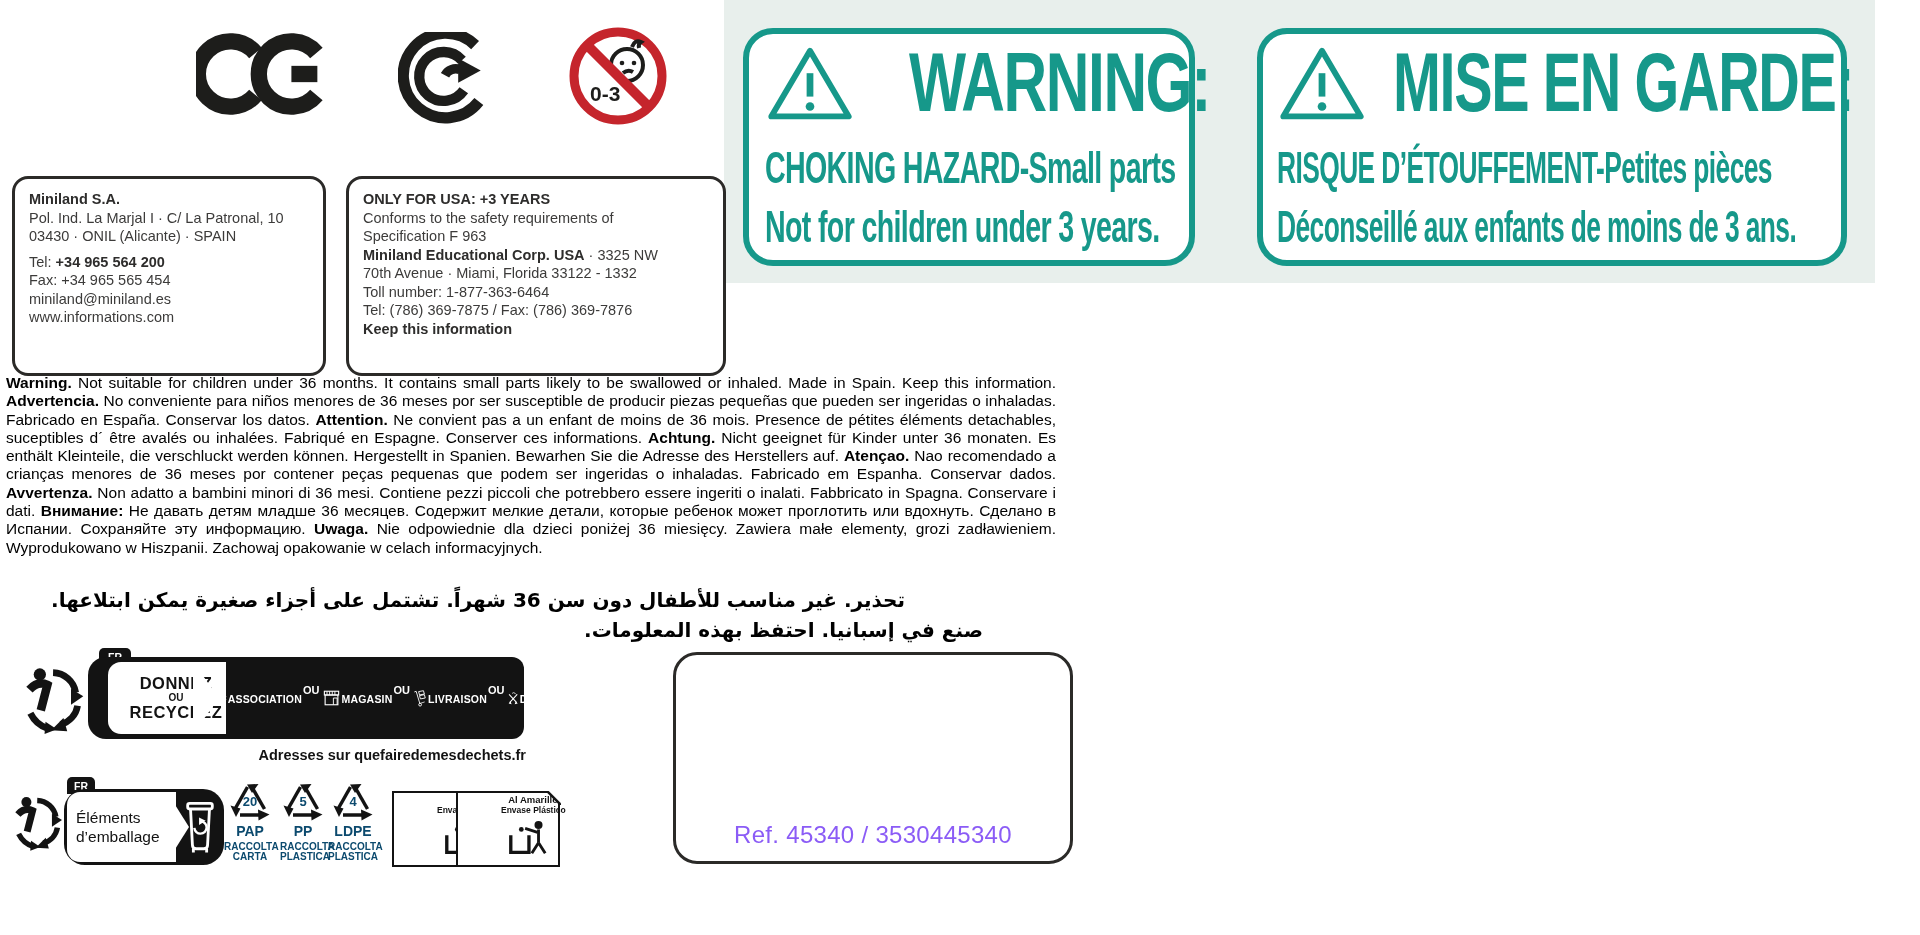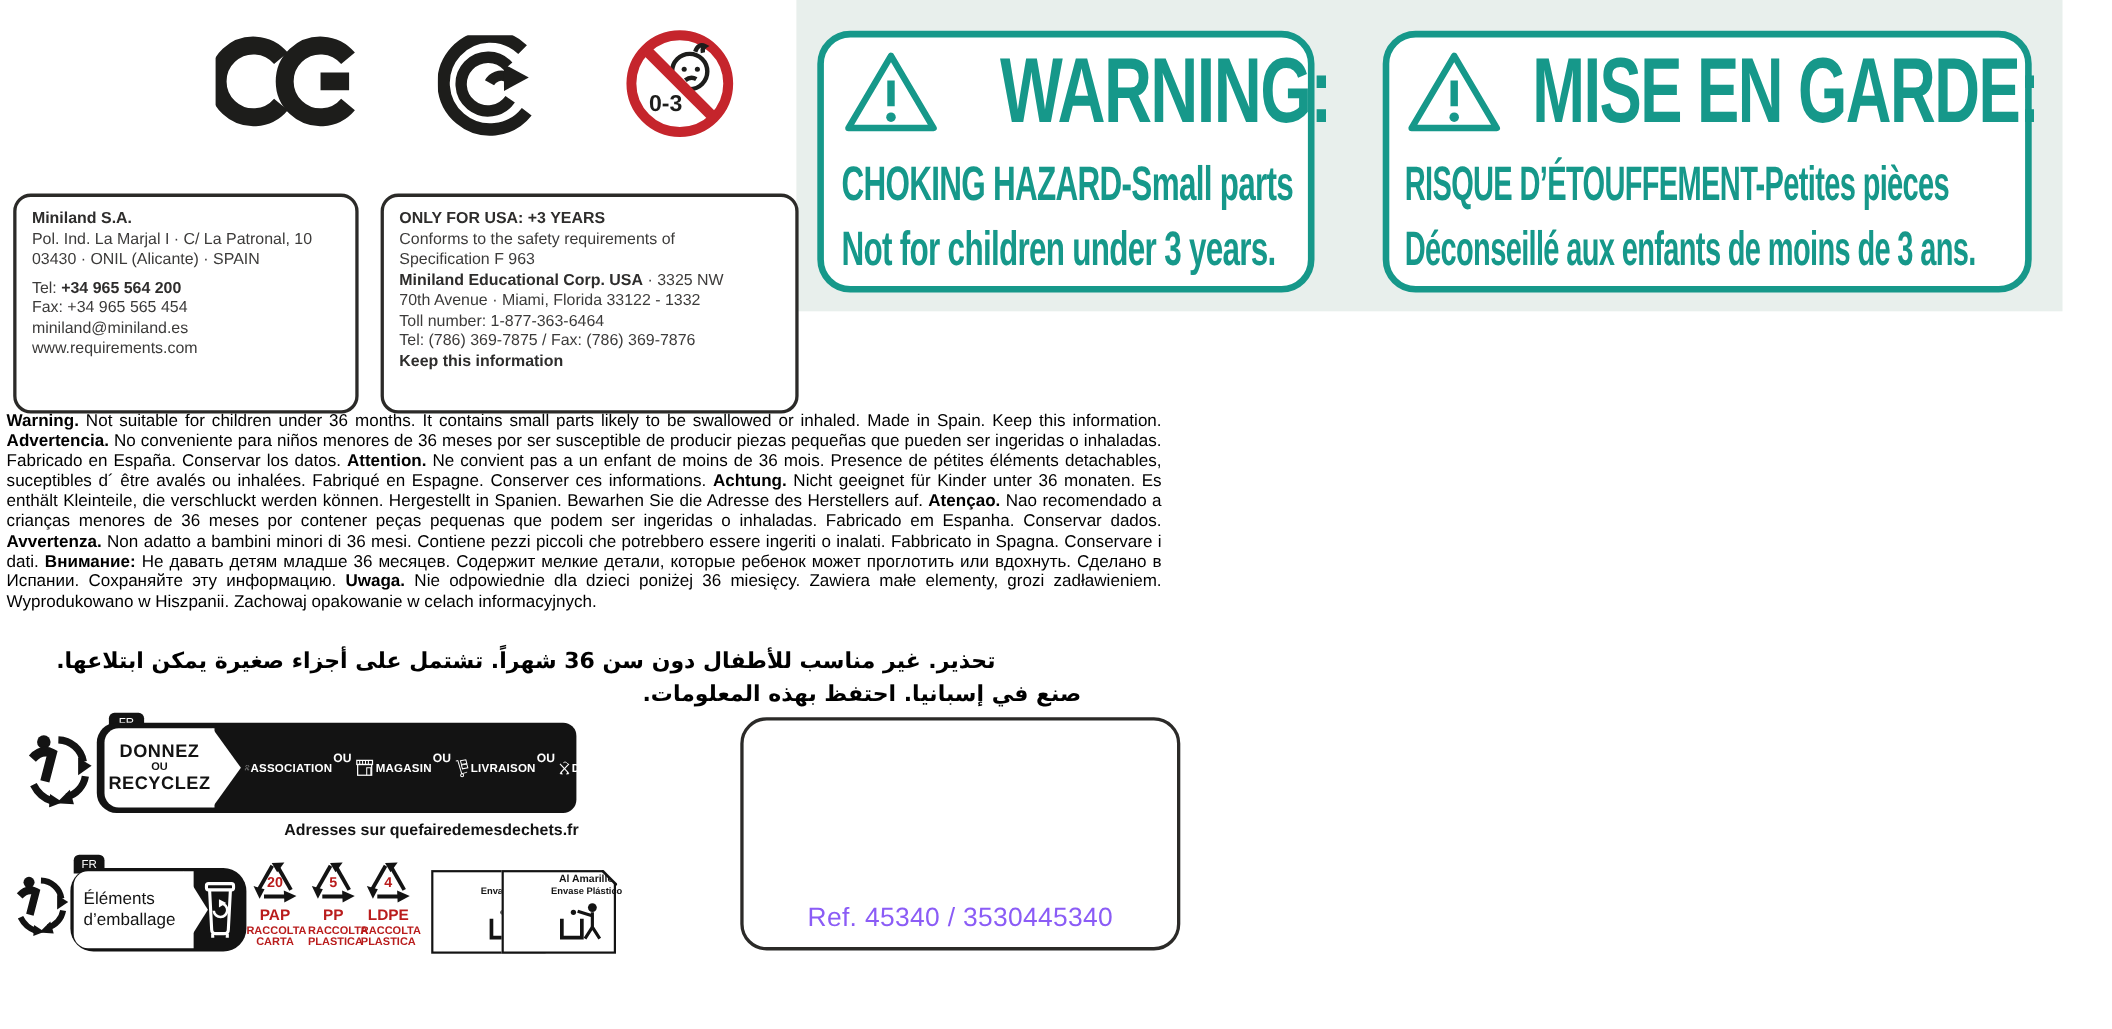--- a/index.html
+++ b/index.html
@@ -38,30 +38,30 @@
         text-align:justify;color:#000;}
   .para b{font-weight:700;}
 
   
   .ar{font-family:"DejaVu Sans",sans-serif;font-weight:700;font-size:20px;direction:rtl;
       white-space:nowrap;color:#000;text-align:right;}
   .ar1{left:0;top:588px;width:905px;}
   .ar2{left:0;top:618px;width:983px;}
 
   
-  .fr-tab{background:#131313;color:#fff;font-size:10.5px;font-weight:400;
+  .fr-tab{background:#131313;color:#fff;font-size:10.5px;font-weight:700;
           display:flex;align-items:center;justify-content:center;border-radius:5px 5px 0 0;}
   .fr-tab1{left:99px;top:648px;width:32px;height:18px;}
   .fr-tab2{left:67px;top:777px;width:28px;height:17px;}
 
   .donnez-banner{left:88px;top:657px;width:436px;height:82px;background:#131313;
                  border-radius:18px 12px 12px 18px;}
-  .white-shape{position:absolute;left:7px;top:5px;width:100px;height:72px;background:#fff;
+  .white-shape{position:absolute;left:20px;top:5px;width:100px;height:72px;background:#fff;
                border-radius:13px 0 0 13px;display:flex;flex-direction:column;align-items:center;
-               justify-content:center;color:#131313;}
+               justify-content:center;color:#131313;padding-left:18px;}
   .white-tri{position:absolute;left:105px;top:5px;width:0;height:0;
              border-top:36px solid transparent;border-bottom:36px solid transparent;
              border-left:26px solid #fff;}
   .donnez-word{font-size:16.5px;font-weight:700;letter-spacing:0.5px;line-height:17px;}
   .ou-small{font-size:10px;font-weight:700;line-height:12px;}
   .options-row{position:absolute;left:134px;top:4px;height:74px;display:flex;align-items:center;color:#fff;}
   .opt{display:flex;flex-direction:row;align-items:center;}
   .opt-assoc{width:80px;}.opt-mag{width:72px;}.opt-livr{width:76px;}.opt-dech{width:84px;}
   .opt-label{font-size:10.5px;font-weight:700;letter-spacing:0.2px;margin-top:2px;white-space:nowrap;}
   .opt-sep{font-size:11px;font-weight:700;margin:0 1px 16px 1px;}
@@ -70,21 +70,21 @@
   .elements-banner{left:64px;top:789px;width:160px;height:76px;background:#131313;border-radius:21px;}
   .elements-white{position:absolute;left:3px;top:3px;width:100px;height:70px;background:#fff;
                   border-radius:13px 0 0 13px;display:flex;flex-direction:column;justify-content:center;
                   padding-left:9px;color:#131313;font-size:15.5px;line-height:19px;}
   .elements-tri{position:absolute;left:103px;top:3px;width:0;height:0;
                 border-top:35px solid transparent;border-bottom:35px solid transparent;
                 border-left:22px solid #fff;}
   .bin-icon{position:absolute;right:6px;top:9px;width:36px;height:58px;}
 
   
-  .code-col{position:absolute;text-align:center;color:#b91c1c;}
+  .code-col{position:absolute;text-align:center;color:#0c4a6e;}
   .code-1{left:224px;top:781px;width:52px;}
   .code-2{left:280px;top:781px;width:46px;}
   .code-3{left:328px;top:781px;width:50px;}
   .tri-wrap{position:relative;width:46px;height:40px;margin:0 auto;}
   .tri-num{position:absolute;left:0;top:13px;width:100%;text-align:center;font-size:13px;font-weight:700;}
   .code-name{font-size:14px;font-weight:700;margin-top:2px;}
   .code-sub{font-size:10px;font-weight:700;line-height:10px;margin-top:3px;}
 
   
   .disp-box{position:absolute;width:60px;height:72px;border:2.5px solid #131313;background:#fff;
@@ -140,21 +140,21 @@
   </svg>
 
   <div class="abs addr-box addr-eu">
     <div class="bold">Miniland S.A.</div>
     <div>Pol. Ind. La Marjal I · C/ La Patronal, 10</div>
     <div>03430 · ONIL (Alicante) · SPAIN</div>
     <div class="gap6"></div>
     <div><span>Tel:  </span><span class="bold">+34 965 564 200</span></div>
     <div>Fax: +34 965 565 454</div>
     <div>miniland@miniland.es</div>
-    <div>www.requirements.com</div>
+    <div>www.informations.com</div>
   </div>
 
   <div class="abs addr-box addr-usa">
     <div class="bold">ONLY FOR USA: +3 YEARS</div>
     <div>Conforms to the safety requirements of</div>
     <div>Specification F 963</div>
     <div><span class="bold">Miniland Educational Corp. USA</span><span> · 3325 NW</span></div>
     <div>70th Avenue · Miami, Florida 33122 - 1332</div>
     <div>Toll number: 1-877-363-6464</div>
     <div>Tel: (786) 369-7875 / Fax: (786) 369-7876</div>

